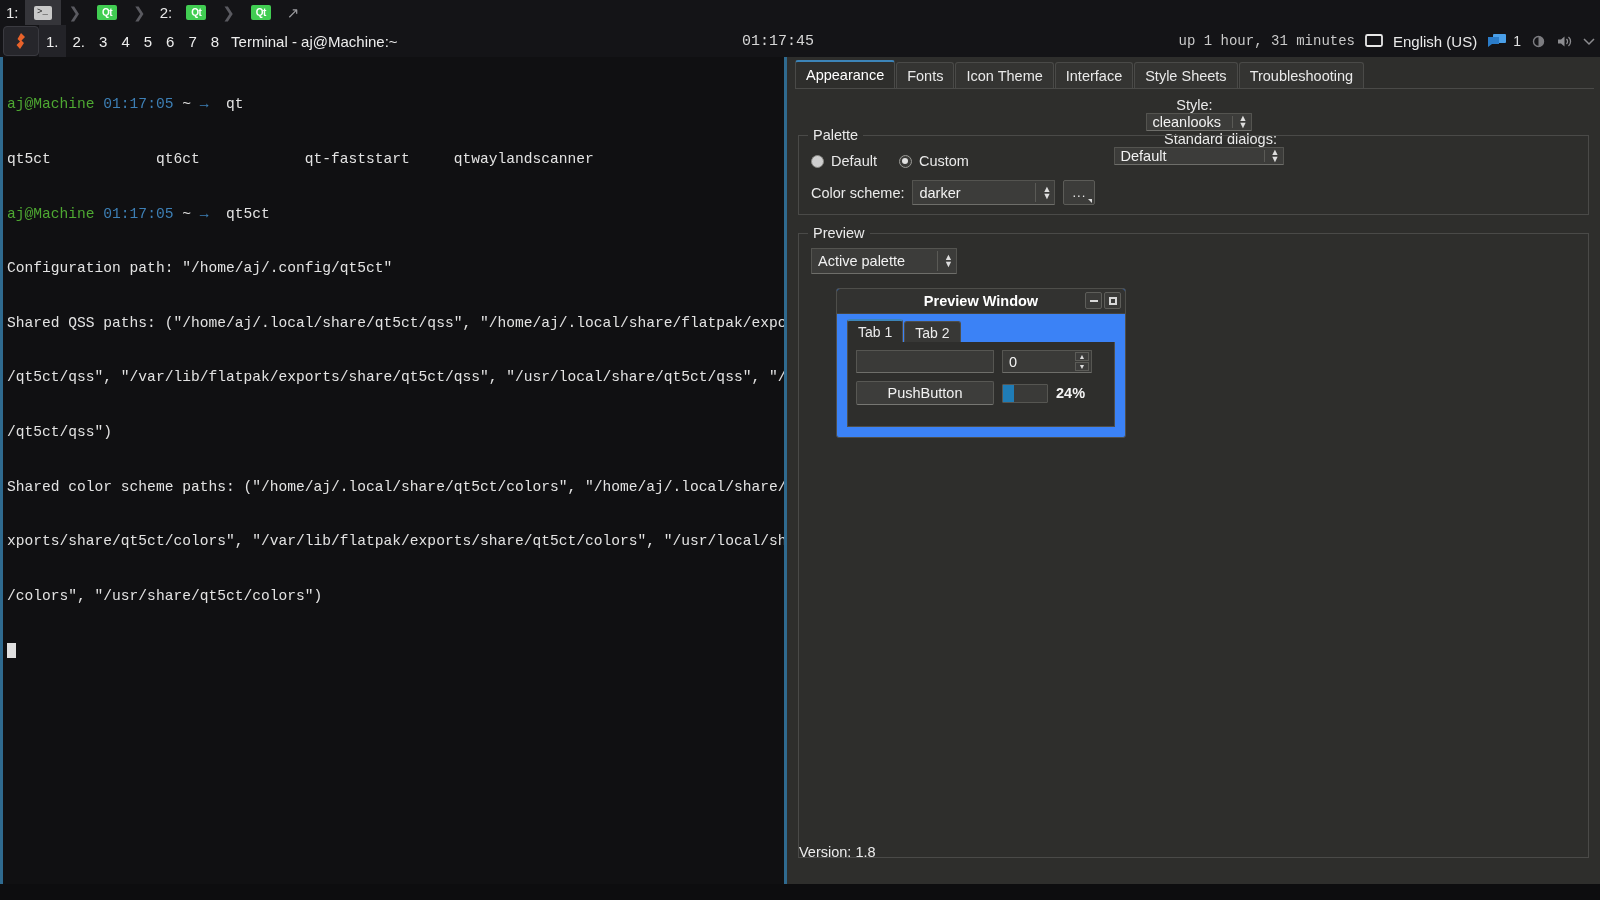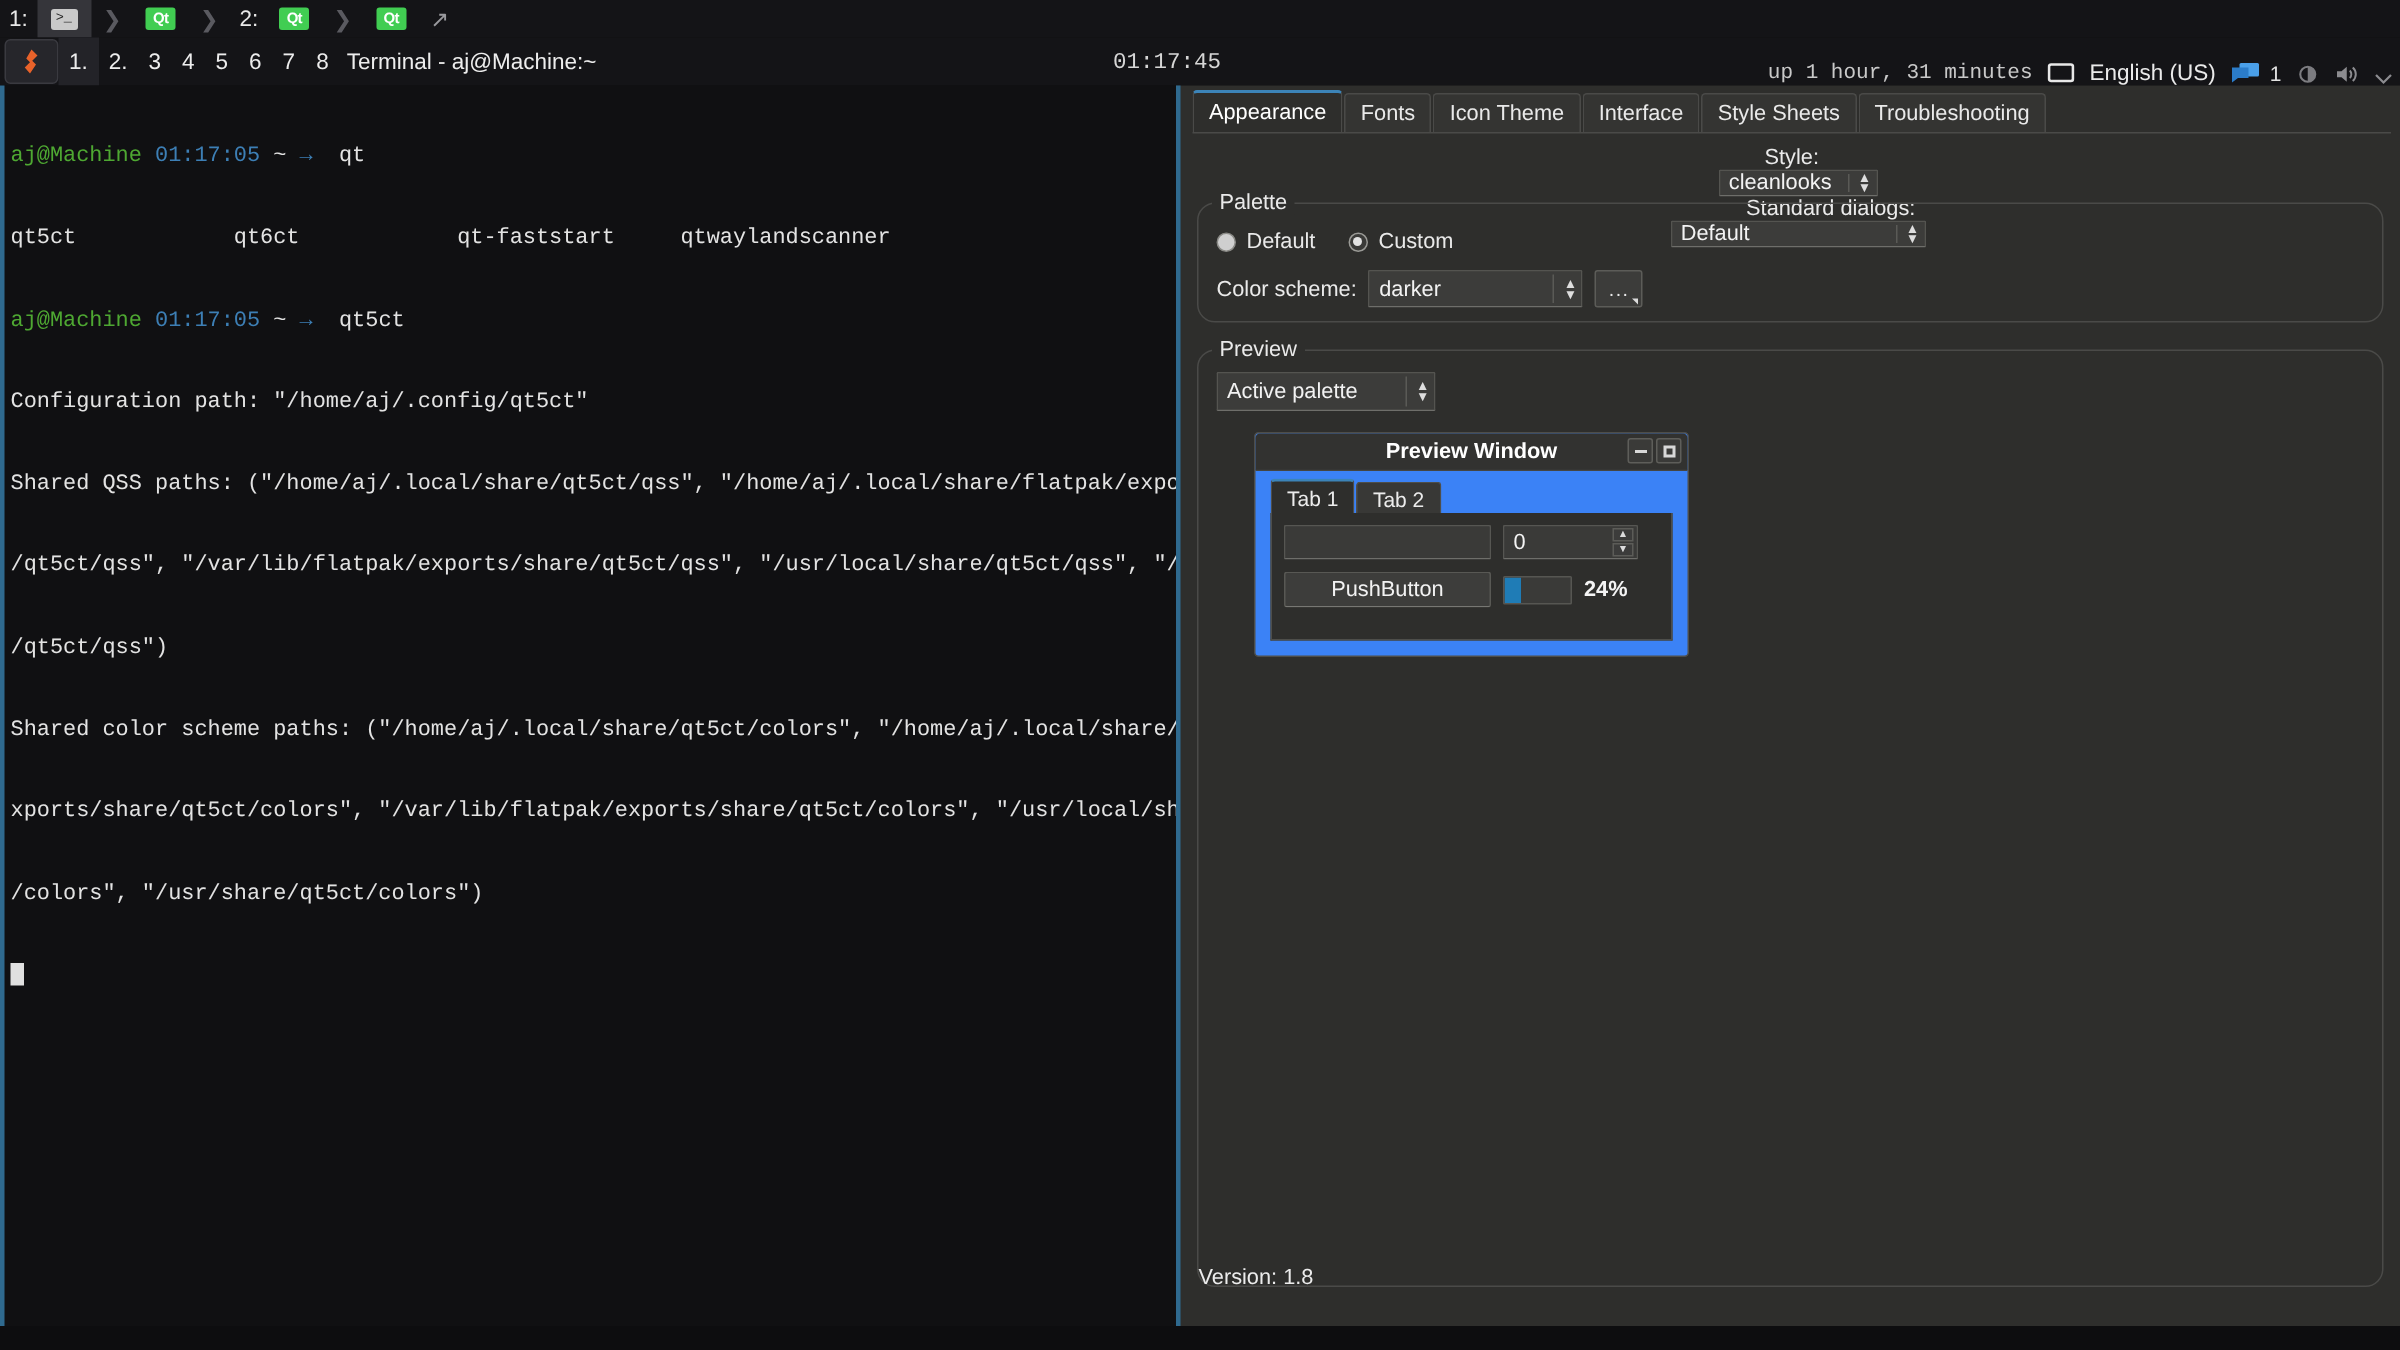--- a/index.html
+++ b/index.html
@@ -55,21 +55,21 @@
   }
   .tb-num.hl { background: #232328; }
   #tb-title { padding-left: 5px; font-size: 15px; color: #ededed; white-space: nowrap; }
   #tb-clock {
     position: absolute; left: 742px; top: 0; height: 32px;
     display: flex; align-items: center;
     font-family: "Liberation Mono", monospace; font-size: 15px; color: #d6d6d6;
   }
   #tb-right {
     position: absolute; right: 4px; top: 0; height: 32px;
-    display: flex; align-items: flex-end; gap: 10px;
+    display: flex; align-items: center; gap: 10px;
   }
   #uptime { font-family: "Liberation Mono", monospace; font-size: 14px; color: #c9c9c9; }
   .sysicon { display: flex; align-items: center; justify-content: center; }
   #lang { font-size: 15px; color: #eaeaea; }
   #msg-count { font-size: 14px; color: #e2e2e2; margin-left: -4px; }
 
   
   #terminal {
     position: absolute; left: 0; top: 57px; width: 784px; height: 827px;
     background: #101012;
@@ -131,21 +131,21 @@
     position: absolute; right: 3px; top: 50%; transform: translateY(-50%);
     display: flex; flex-direction: column; align-items: center; line-height: 7px;
     color: #dedede; font-size: 9px;
   }
   .combo-sep {
     position: absolute; right: 18px; top: 2px; bottom: 2px; width: 1px; background: #5a5a56;
   }
 
   
   .groupbox {
-    position: absolute; border: 1px solid #4a4a48; border-radius: 12px;
+    position: absolute; border: 1px solid #4a4a48; border-radius: 0;
   }
   .gb-title {
     position: absolute; top: -9px; left: 9px; background: #2e2e2c;
     padding: 0 5px; font-size: 14.5px; color: #eaeaea;
   }
   #gb-palette { left: 11px; top: 78px; right: 11px; height: 80px; }
   #gb-preview { left: 11px; top: 176px; right: 11px; height: 625px; }
 
   .radio-row { position: absolute; left: 12px; top: 17px; display: flex; align-items: center; gap: 22px; }
   .radio { display: flex; align-items: center; gap: 7px; font-size: 14.5px; }

